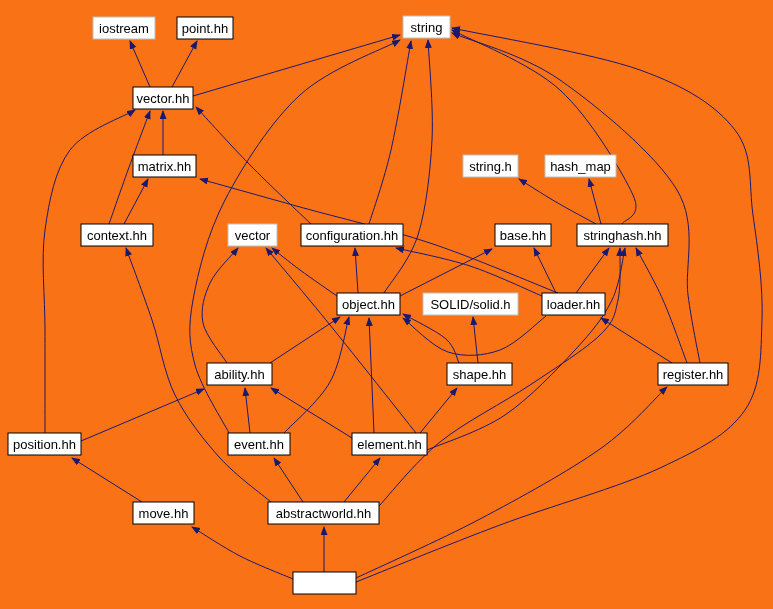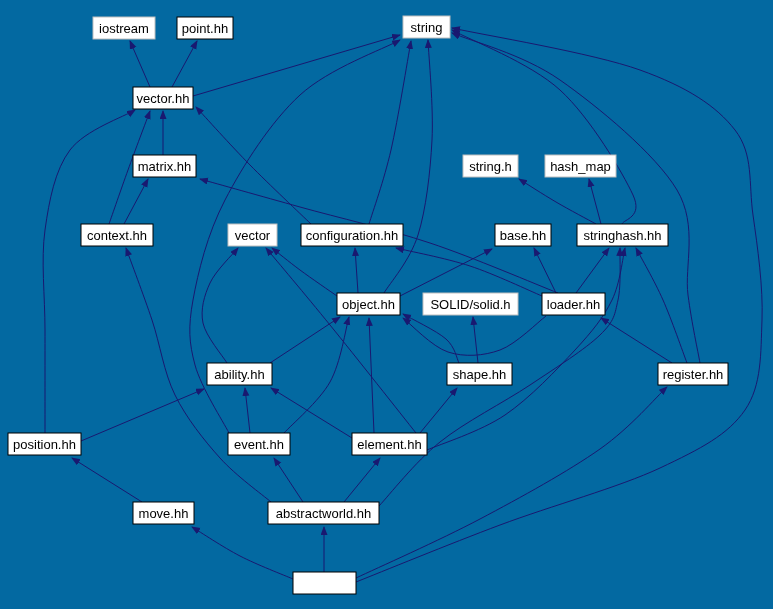--- a/index.html
+++ b/index.html
@@ -1,16 +1,16 @@
 <!DOCTYPE html>
 <html><head>
 <meta charset="utf-8">
 <style>
   html,body{margin:0;padding:0;background:#ffffff;}
-  #stage{position:relative;width:773px;height:609px;background:#0369a1;overflow:hidden;
+  #stage{position:relative;width:773px;height:609px;background:#f97316;overflow:hidden;
          font-family:"Liberation Sans", sans-serif;}
   svg{display:block;}
   .edge{fill:none;stroke-width:1;}
   .node-rect{fill:#ffffff;stroke-width:1;}
   .node-label{font-family:"Liberation Sans", sans-serif;font-size:13px;}
 </style>
 </head>
 <body>
 
 <div id="stage">

